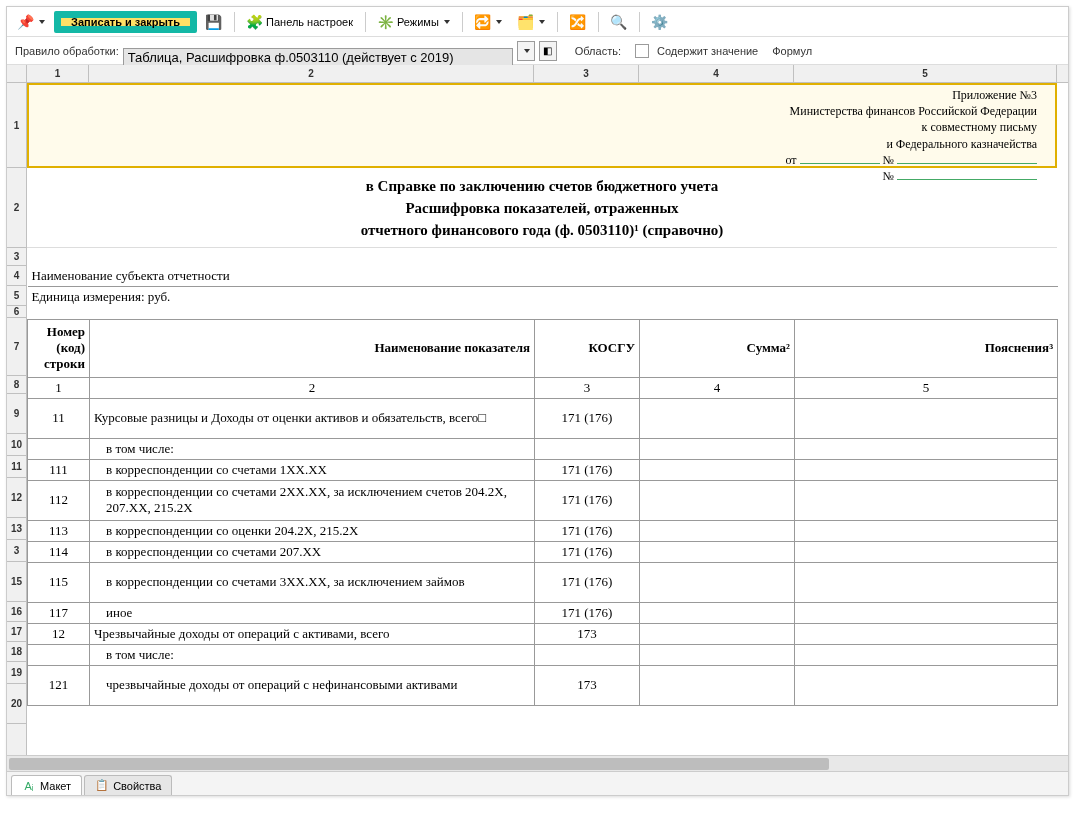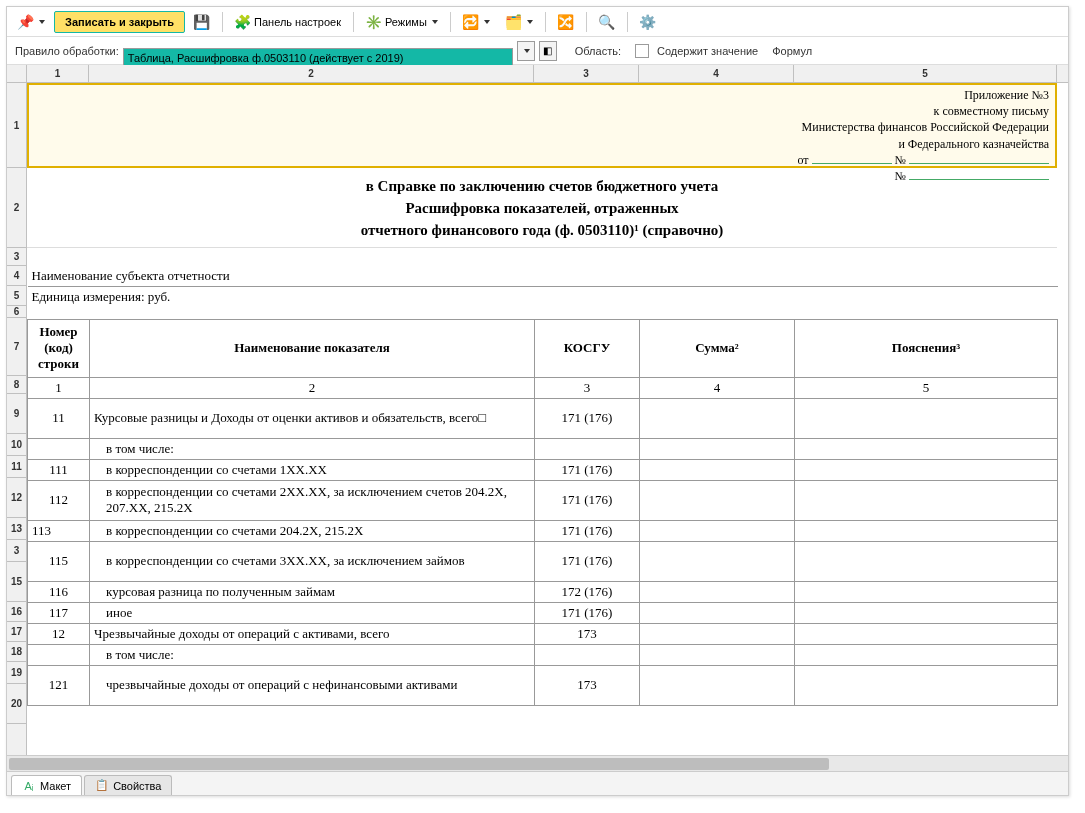--- a/index.html
+++ b/index.html
@@ -52,43 +52,43 @@
   .dropdown-arrow {
     width:0; height:0;
     border-left:3px solid transparent;
     border-right:3px solid transparent;
     border-top:4px solid #333;
     display:inline-block;
     margin-left:2px;
   }
   .save-close {
     background:#ffe066;
-    border:1px solid #14b8a6;
+    border:7px solid #14b8a6;
     font-weight:bold;
     padding:0 10px;
   }
   .rulebar {
     height: 28px;
     display:flex;
     align-items:center;
     padding: 2px 8px;
     gap:4px;
     border-bottom:1px solid #ddd;
     font-size:11px;
   }
   .rule-label {
     white-space:nowrap;
     color:#333;
   }
   .rule-input {
     height:20px;
     border:1px solid #9b9b9b;
-    background:#14b8a6;
+    background:#e5e5e5;
     padding:0 4px;
-    font-size:11px;
+    font-size:13px;
     width:390px;
     margin-top:14px;
   }
   .rule-btn {
     width:18px; height:20px;
     border:1px solid #9b9b9b;
     background:#f4f4f4;
     display:flex; align-items:center; justify-content:center;
     cursor:pointer;
   }
@@ -155,21 +155,21 @@
     overflow:hidden;
   }
   .sel-row {
     height:85px;
     border:2px solid #e0b000;
     background:rgba(255,230,120,0.15);
     position:relative;
   }
   .r1-content {
     position:absolute;
-    right:6px; top:2px;
+    right:18px; top:2px;
     text-align:right;
     font-family:"Times New Roman", serif;
     font-size:12px;
     line-height:1.35;
   }
   .r1-content .line { white-space:nowrap; }
   .underline-field {
     display:inline-block;
     border-bottom:1px solid #4a6;
     min-width:80px;
@@ -192,21 +192,21 @@
     font-size:13px;
   }
   .grid-table td {
     border:1px solid #999;
     padding:2px 4px;
     vertical-align:middle;
     overflow:hidden;
   }
   .no-border td { border:none; }
   .hdr td {
-    text-align:center;
+    text-align:right;
     font-weight:bold;
   }
   .scroll-hbar {
     height:16px;
     background:#e8e8e8;
     display:flex;
     border-top:1px solid #ccc;
   }
   .scroll-thumb {
     height:12px;
@@ -337,22 +337,22 @@
         <div class="row-h" style="height: 20px;">17</div>
         <div class="row-h" style="height: 20px;">18</div>
         <div class="row-h" style="height: 22px;">19</div>
         <div class="row-h" style="height: 40px;">20</div>
       </div>
     <div class="grid-body">
 
       <div class="sel-row" style="width:1030px;">
         <div class="r1-content">
           <div class="line">Приложение №3</div>
+          <div class="line">Министерства финансов Российской Федерации</div>
           <div class="line">к совместному письму</div>
-          <div class="line">Министерства финансов Российской Федерации</div>
           <div class="line">и Федерального казначейства</div>
           <div class="line">
             <span>от</span>
             <span class="underline-field"></span>
             <span>№</span>
             <span class="underline-field" style="min-width:140px;"></span>
           </div>
           <div class="line" style="text-align:right;">
             <span>№</span>
             <span class="underline-field" style="min-width:140px;"></span>
@@ -427,37 +427,37 @@
               <td></td>
             </tr>
             <tr style="height: 40px;">
               <td style="text-align: center;">112</td>
               <td style="padding-left: 16px;">в корреспонденции со счетами 2XX.XX, за исключением счетов 204.2X, 207.XX, 215.2X</td>
               <td style="text-align: center;">171 (176)</td>
               <td></td>
               <td></td>
             </tr>
             <tr style="height: 20px;">
-              <td style="">113</td>
-              <td style="padding-left: 16px;">в корреспонденции со счетами 204.2X, 215.2X</td>
+              <td style="text-align: center;">113</td>
+              <td style="padding-left: 16px;">в корреспонденции со оценки 204.2X, 215.2X</td>
+              <td style="text-align: center;">171 (176)</td>
+              <td></td>
+              <td></td>
+            </tr>
+            <tr style="height: 20px;">
+              <td style="text-align: center;">114</td>
+              <td style="padding-left: 16px;">в корреспонденции со счетами 207.XX</td>
               <td style="text-align: center;">171 (176)</td>
               <td></td>
               <td></td>
             </tr>
             <tr style="height: 40px;">
               <td style="text-align: center;">115</td>
               <td style="padding-left: 16px;">в корреспонденции со счетами 3XX.XX, за исключением займов</td>
               <td style="text-align: center;">171 (176)</td>
-              <td></td>
-              <td></td>
-            </tr>
-            <tr style="height: 20px;">
-              <td style="text-align: center;">116</td>
-              <td style="padding-left: 16px;">курсовая разница по полученным займам</td>
-              <td style="text-align: center;">172 (176)</td>
               <td></td>
               <td></td>
             </tr>
             <tr style="height: 20px;">
               <td style="text-align: center;">117</td>
               <td style="padding-left: 16px;">иное</td>
               <td style="text-align: center;">171 (176)</td>
               <td></td>
               <td></td>
             </tr>

